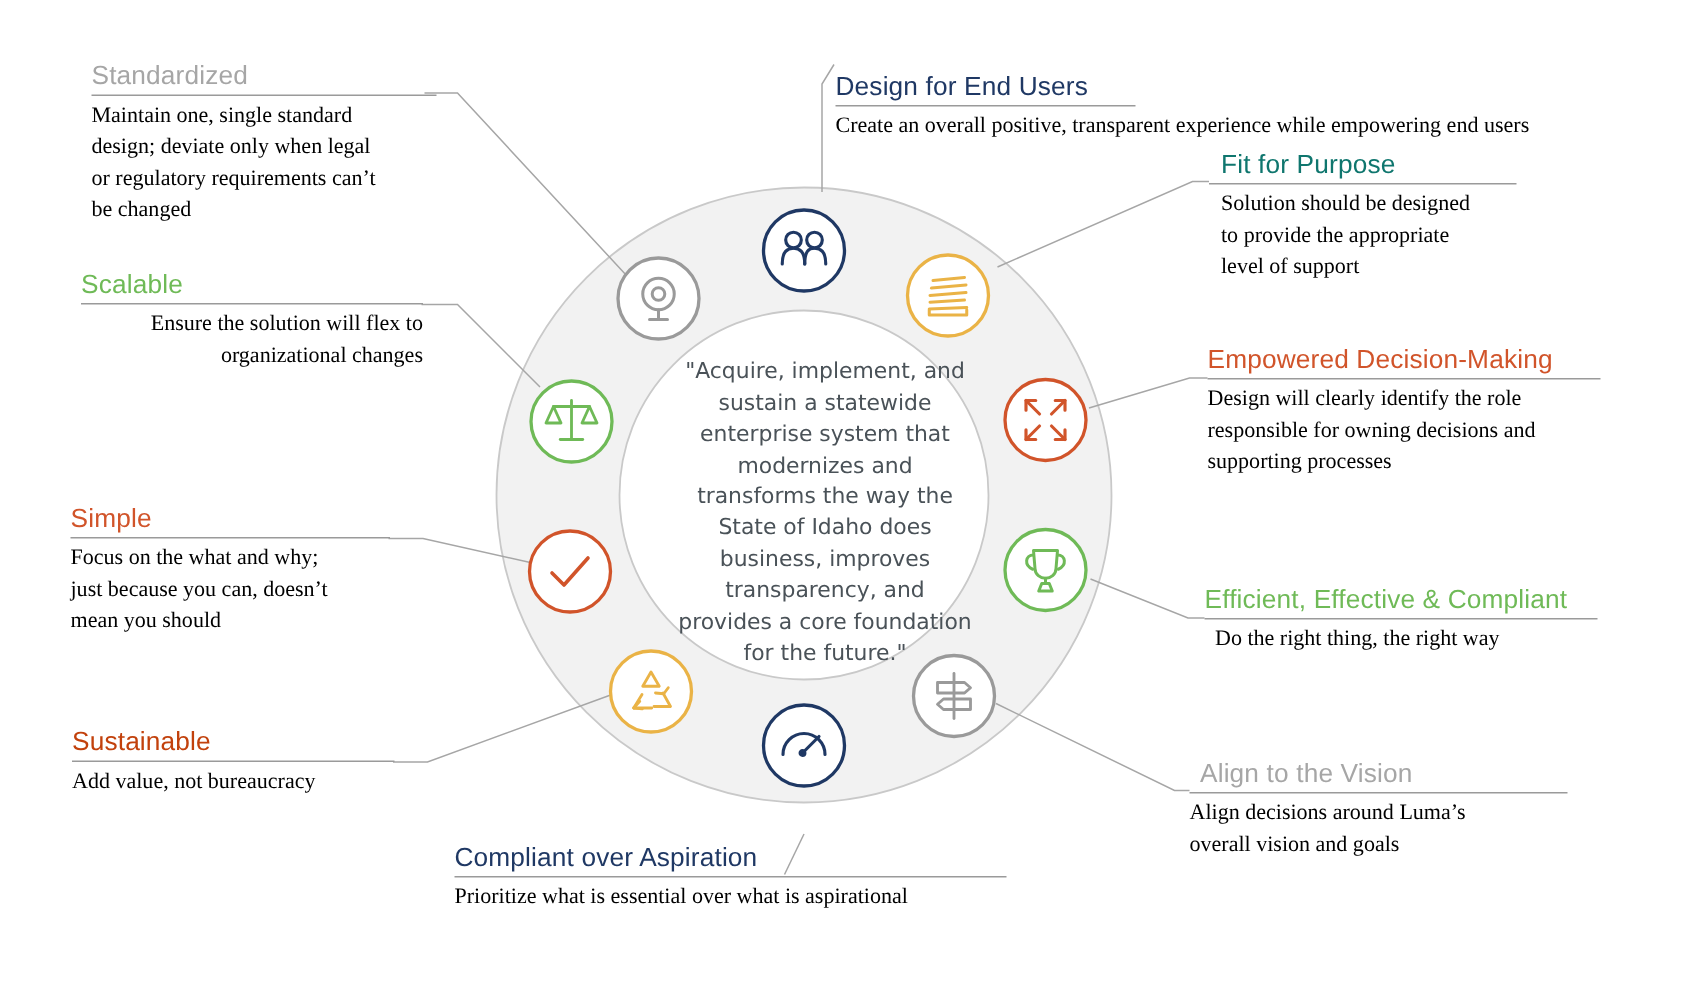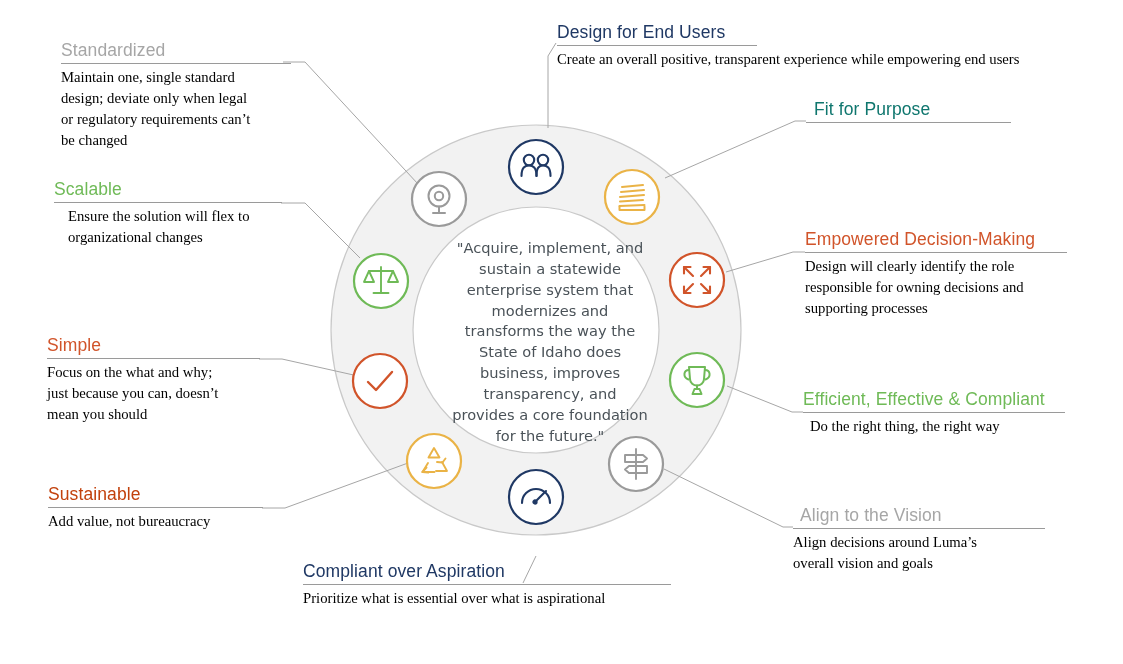--- a/index.html
+++ b/index.html
@@ -198,21 +198,21 @@
     <div class="rule"></div>
     <div class="body">Maintain one, single standard
 design; deviate only when legal
 or regulatory requirements can’t
 be changed</div>
   </div>
 
   <div class="callout c-green" style="left:54px;top:179px;width:228px;">
     <div class="title">Scalable</div>
     <div class="rule"></div>
-    <div class="body" style="padding-left:14px;">Ensure the solution will flex to
+    <div class="body" style="padding-left:14px;text-align:right;">Ensure the solution will flex to
 organizational changes</div>
   </div>
 
   <div class="callout c-orange" style="left:47px;top:335px;width:213px;">
     <div class="title">Simple</div>
     <div class="rule"></div>
     <div class="body">Focus on the what and why;
 just because you can, doesn’t
 mean you should</div>
   </div>
@@ -223,28 +223,31 @@
     <div class="body">Add value, not bureaucracy</div>
   </div>
 
   <div class="callout c-navy" style="left:303px;top:561px;width:368px;">
     <div class="title" style="width:218px;">Compliant over Aspiration</div>
     <div class="rule"></div>
     <div class="body">Prioritize what is essential over what is aspirational</div>
   </div>
 
   <div class="callout c-navy" style="left:557px;top:22px;width:560px;">
-    <div class="title" style="width:200px;">Design for End Users</div>
+    <div class="title" style="width:200px;margin-top:25px;">Design for End Users</div>
     <div class="rule" style="width:200px;"></div>
     <div class="body">Create an overall positive, transparent experience while empowering end users</div>
   </div>
 
   <div class="callout c-amber" style="left:806px;top:99px;width:205px;">
     <div class="title" style="padding-left:8px;">Fit for Purpose</div>
     <div class="rule"></div>
+    <div class="body" style="padding-left:8px;">Solution should be designed
+to provide the appropriate
+level of support</div>
   </div>
 
   <div class="callout c-orange" style="left:805px;top:229px;width:262px;">
     <div class="title">Empowered Decision-Making</div>
     <div class="rule"></div>
     <div class="body">Design will clearly identify the role
 responsible for owning decisions and
 supporting processes</div>
   </div>
 

